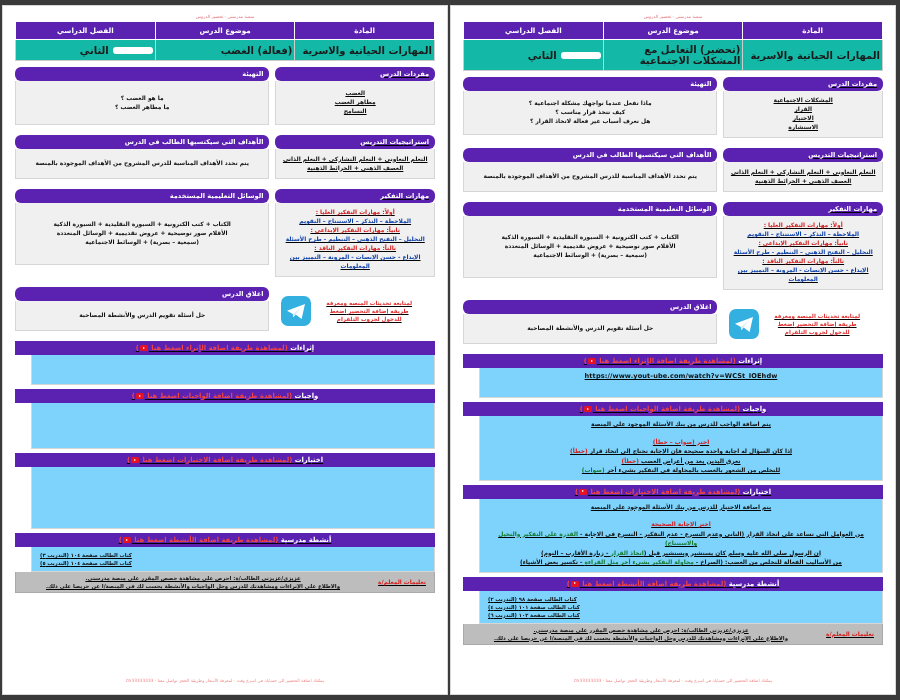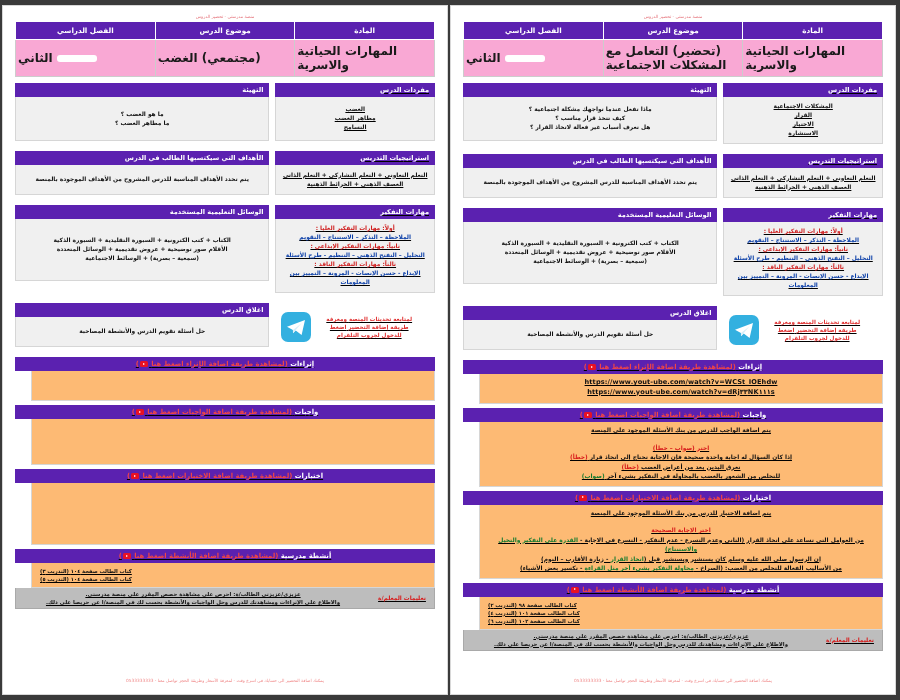--- a/index.html
+++ b/index.html
@@ -69,27 +69,27 @@
     background: #5B21B0;
     color: #ffffff;
     font-size: 7.2px;
     font-weight: bold;
     padding: 4px 2px;
     border: 1px solid #ffffff;
     text-align: center;
     letter-spacing: .2px;
   }
   table.info td {
-    background: #f9a8d4;
+    background: #14b8a6;
     color: #1a1a1a;
-    font-size: 12px;
+    font-size: 10px;
     font-weight: bold;
     padding: 4px 2px;
     border: 1px solid #cccccc;
-    text-align: left;
+    text-align: right;
     height: 12px;
     position: relative;
   }
   td.term-cell .blank {
     display: inline-block;
     width: 40px;
     height: 7px;
     background: #ffffff;
     border-radius: 3px;
     vertical-align: middle;
@@ -111,20 +111,21 @@
   .box-head {
     background: #5B21B0;
     color: #ffffff;
     font-size: 6.6px;
     font-weight: bold;
     padding: 3px 6px;
     text-align: right;
     letter-spacing: .15px;
     white-space: nowrap;
     overflow: hidden;
+    border-radius: 6px;
   }
   .box-body {
     background: #f0f0f0;
     border: 1px solid #d6d6d6;
     border-top: none;
     font-size: 5.9px;
     font-weight: bold;
     color: #101010;
     padding: 5px 6px;
     text-align: center;
@@ -202,21 +203,21 @@
   }
   .yt::after {
     content: "";
     position: absolute;
     left: 3px; top: 1.5px;
     border-left: 2.6px solid #ffffff;
     border-top: 1.6px solid transparent;
     border-bottom: 1.6px solid transparent;
   }
   .sec-body {
-    background: #fdba74;
+    background: #7dd3fc;
     border: 1px solid #d6d6d6;
     border-top: none;
     font-size: 5.9px;
     font-weight: bold;
     color: #101010;
     padding: 4px 8px;
     text-align: center;
     line-height: 9.5px;
     box-sizing: border-box;
     margin-left: 16px;
@@ -397,21 +398,20 @@
       </div>
 
       <div class="sec">
         <div class="sec-head">
           <span class="ttl">إثراءات</span>
           <span class="sub">(لمشاهدة طريقة اضافة الإثراء اضغط هنا</span>
           <span class="yt"></span><span class="sub">)</span>
         </div>
         <div class="sec-body tall3">
           <span class="ln urls">https://www.yout-ube.com/watch?v=WCSt_IOEhdw</span>
-          <span class="ln urls">https://www.yout-ube.com/watch?v=dRj٣٣NK١١١s</span>
         </div>
       </div>
 
       <div class="sec">
         <div class="sec-head">
           <span class="ttl">واجبات</span>
           <span class="sub">(لمشاهدة طريقة اضافة الواجبات اضغط هنا</span>
           <span class="yt"></span><span class="sub">)</span>
         </div>
         <div class="sec-body tall">
@@ -470,21 +470,21 @@
 
       <table class="info">
         <tbody>
             <tr>
           <th>المادة</th>
           <th>موضوع الدرس</th>
           <th>الفصل الدراسي</th>
         </tr>
         <tr>
           <td>المهارات الحياتية والاسرية</td>
-          <td>(مجتمعي) الغضب</td>
+          <td>(فعالة) الغضب</td>
           <td class="term-cell">
             <span class="blank"></span><span>الثاني</span>
           </td>
         </tr>
       </tbody>
         </table>
 
       <div class="grid2">
         <div class="col narrow">
           <div class="box">

